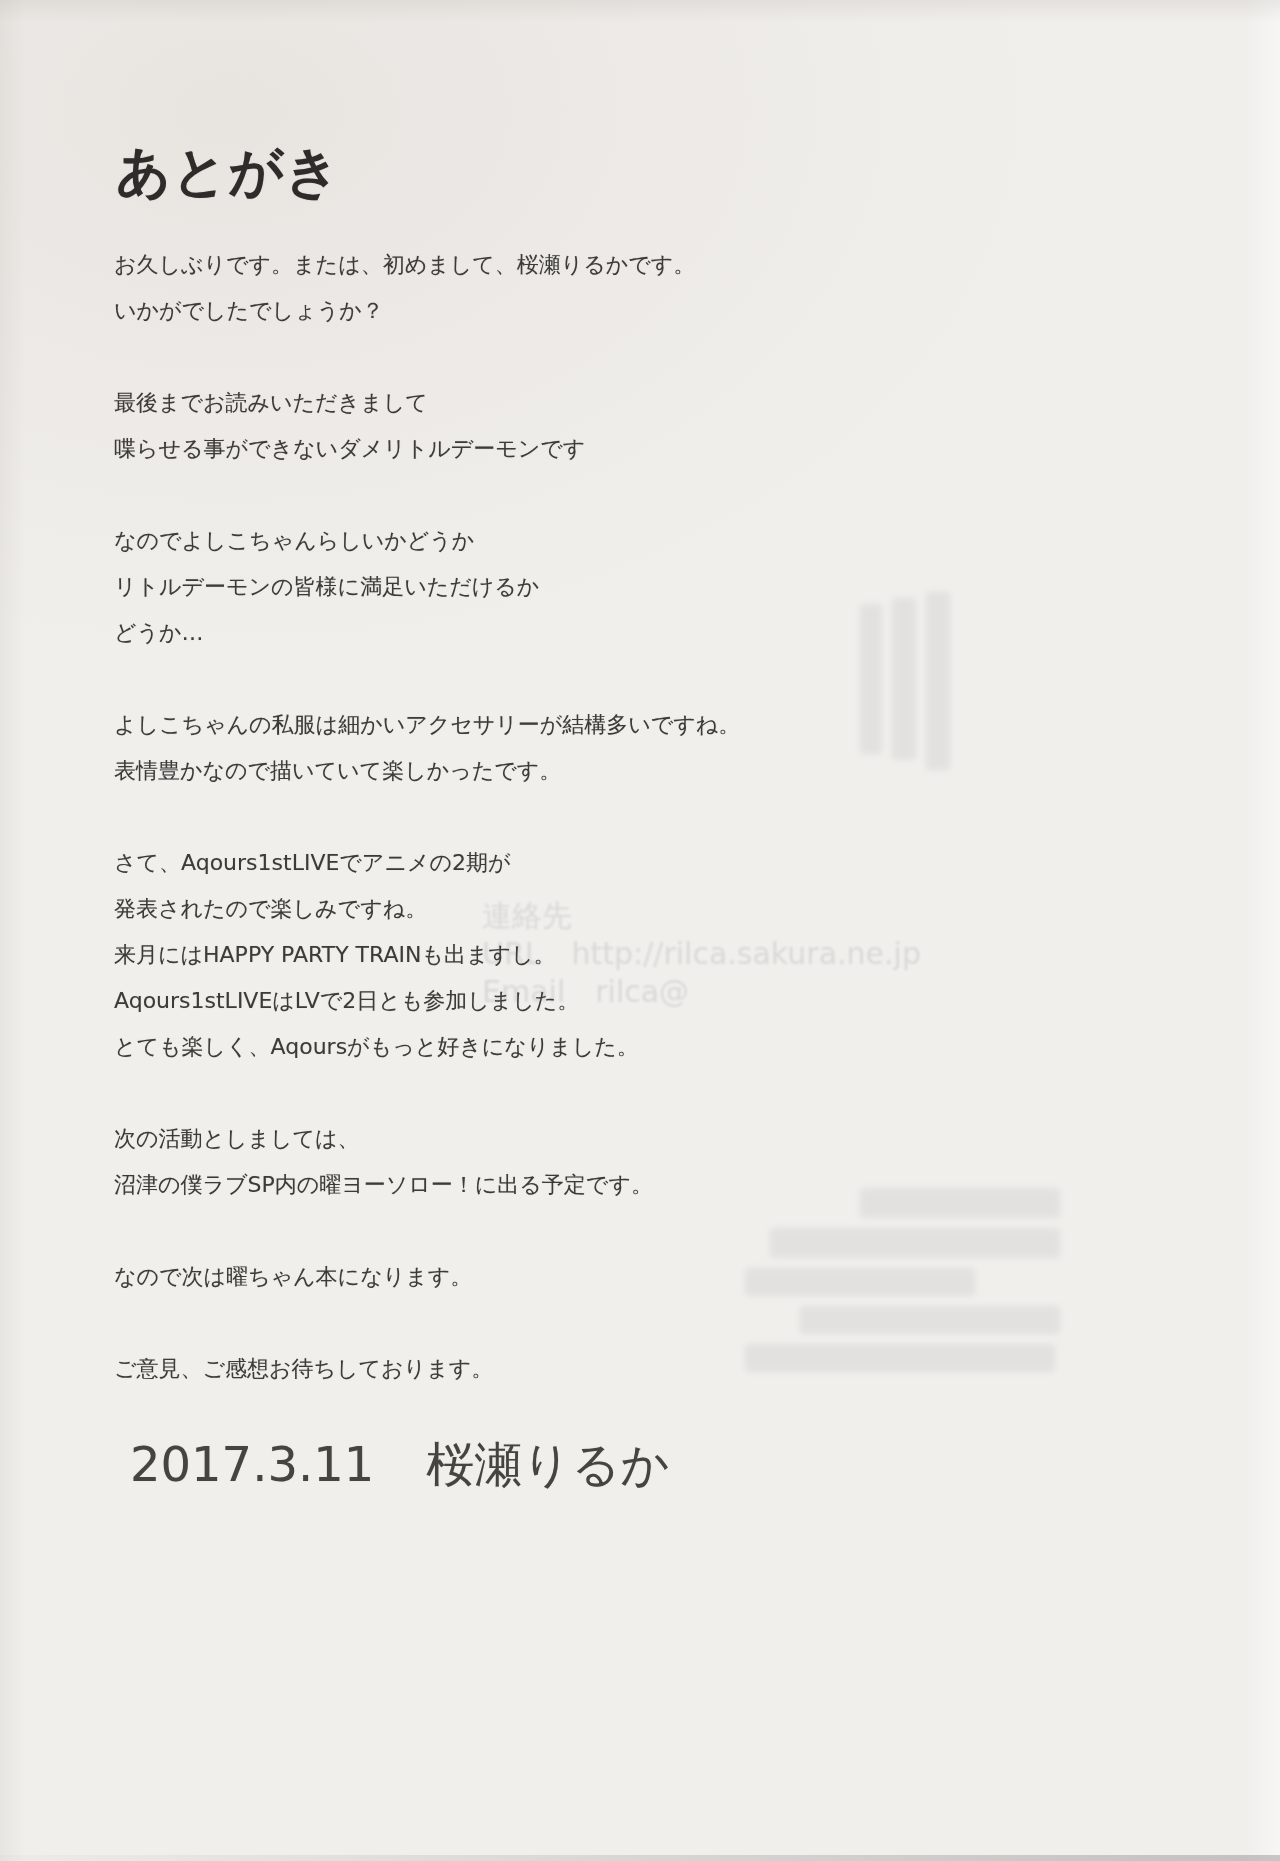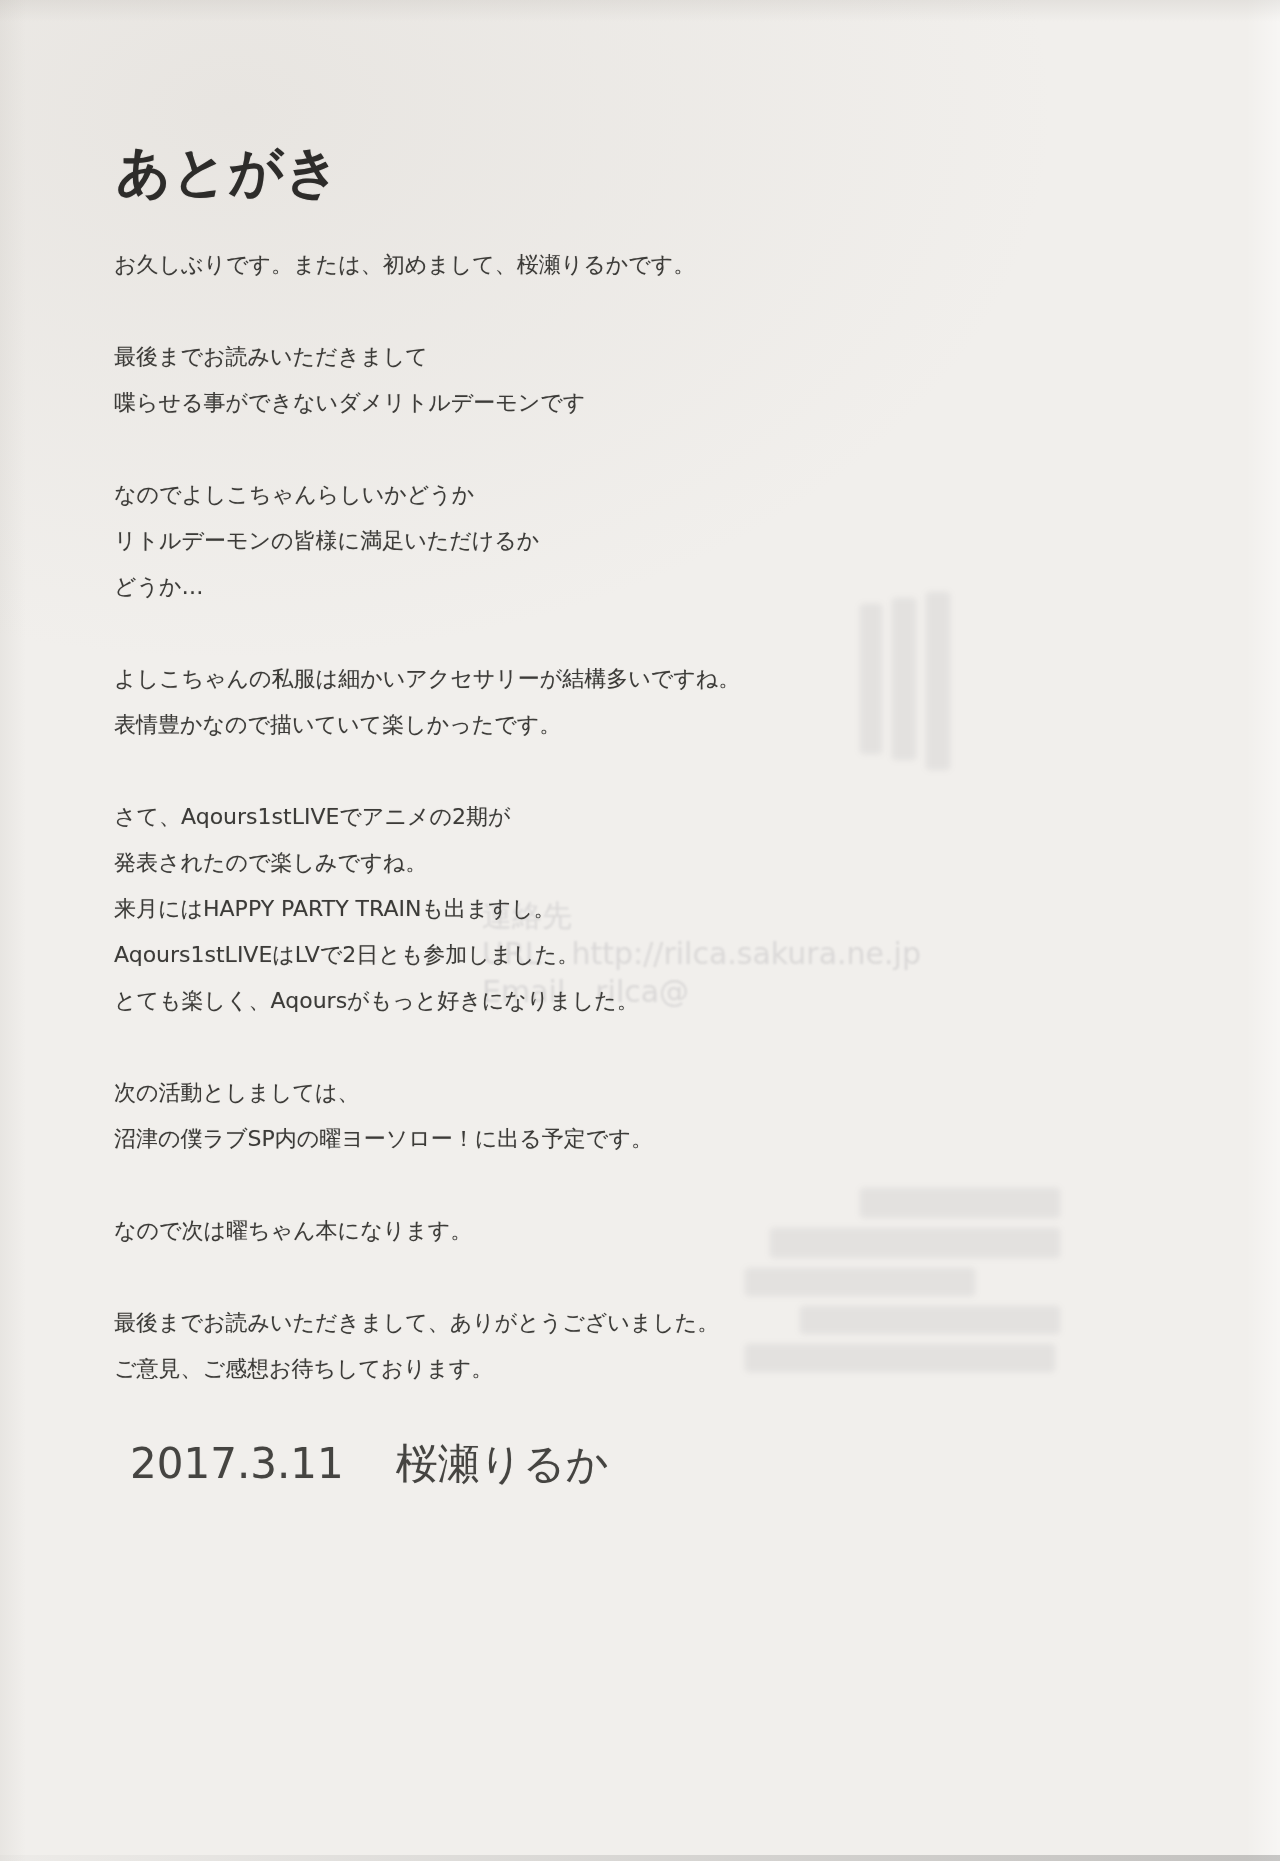--- a/index.html
+++ b/index.html
@@ -26,21 +26,21 @@
   }
   .para {
     margin:0 0 46px 0;
     font-size:22px; line-height:46px;
     color:#3c3b38;
     text-shadow:0 0 1px rgba(60,59,56,0.25);
   }
   .para .line { display:block; white-space:pre; }
   .signature {
     margin:24px 0 0 0; padding-left:16px;
-    font-size:42px; line-height:52px; color:#454441;
+    font-size:48px; line-height:52px; color:#454441;
     text-shadow:0 0 1px rgba(69,68,65,0.25);
   }
   .sig-name { margin-left:52px; }
 
   
   .ghost { position:absolute; pointer-events:none; }
   .ghost-text {
     color:rgba(72,72,84,0.13);
     filter:blur(1.2px);
     font-size:30px; line-height:36px; white-space:pre;
@@ -81,20 +81,21 @@
   <div class="ghost ghost-bar gb2"></div>
   <div class="ghost ghost-bar gb3"></div>
   <div class="ghost ghost-bar gb4"></div>
   <div class="ghost ghost-bar gb5"></div>
 
   <div class="content">
     <h1 class="title">あとがき</h1>
     <div>
         <p class="para">
           <span class="line">お久しぶりです。または、初めまして、桜瀬りるかです。</span>
+          <span class="line">いかがでしたでしょうか？</span>
         </p>
         <p class="para">
           <span class="line">最後までお読みいただきまして</span>
           <span class="line">喋らせる事ができないダメリトルデーモンです</span>
         </p>
         <p class="para">
           <span class="line">なのでよしこちゃんらしいかどうか</span>
           <span class="line">リトルデーモンの皆様に満足いただけるか</span>
           <span class="line">どうか…</span>
         </p>
@@ -110,21 +111,20 @@
           <span class="line">とても楽しく、Aqoursがもっと好きになりました。</span>
         </p>
         <p class="para">
           <span class="line">次の活動としましては、</span>
           <span class="line">沼津の僕ラブSP内の曜ヨーソロー！に出る予定です。</span>
         </p>
         <p class="para">
           <span class="line">なので次は曜ちゃん本になります。</span>
         </p>
         <p class="para">
-          <span class="line">最後までお読みいただきまして、ありがとうございました。</span>
           <span class="line">ご意見、ご感想お待ちしております。</span>
         </p>
       </div>
     <div class="signature">
       <span class="sig-date">2017.3.11</span><span class="sig-name">桜瀬りるか</span>
     </div>
   </div>
 
   <div class="bottom-edge"></div>
 </div>

